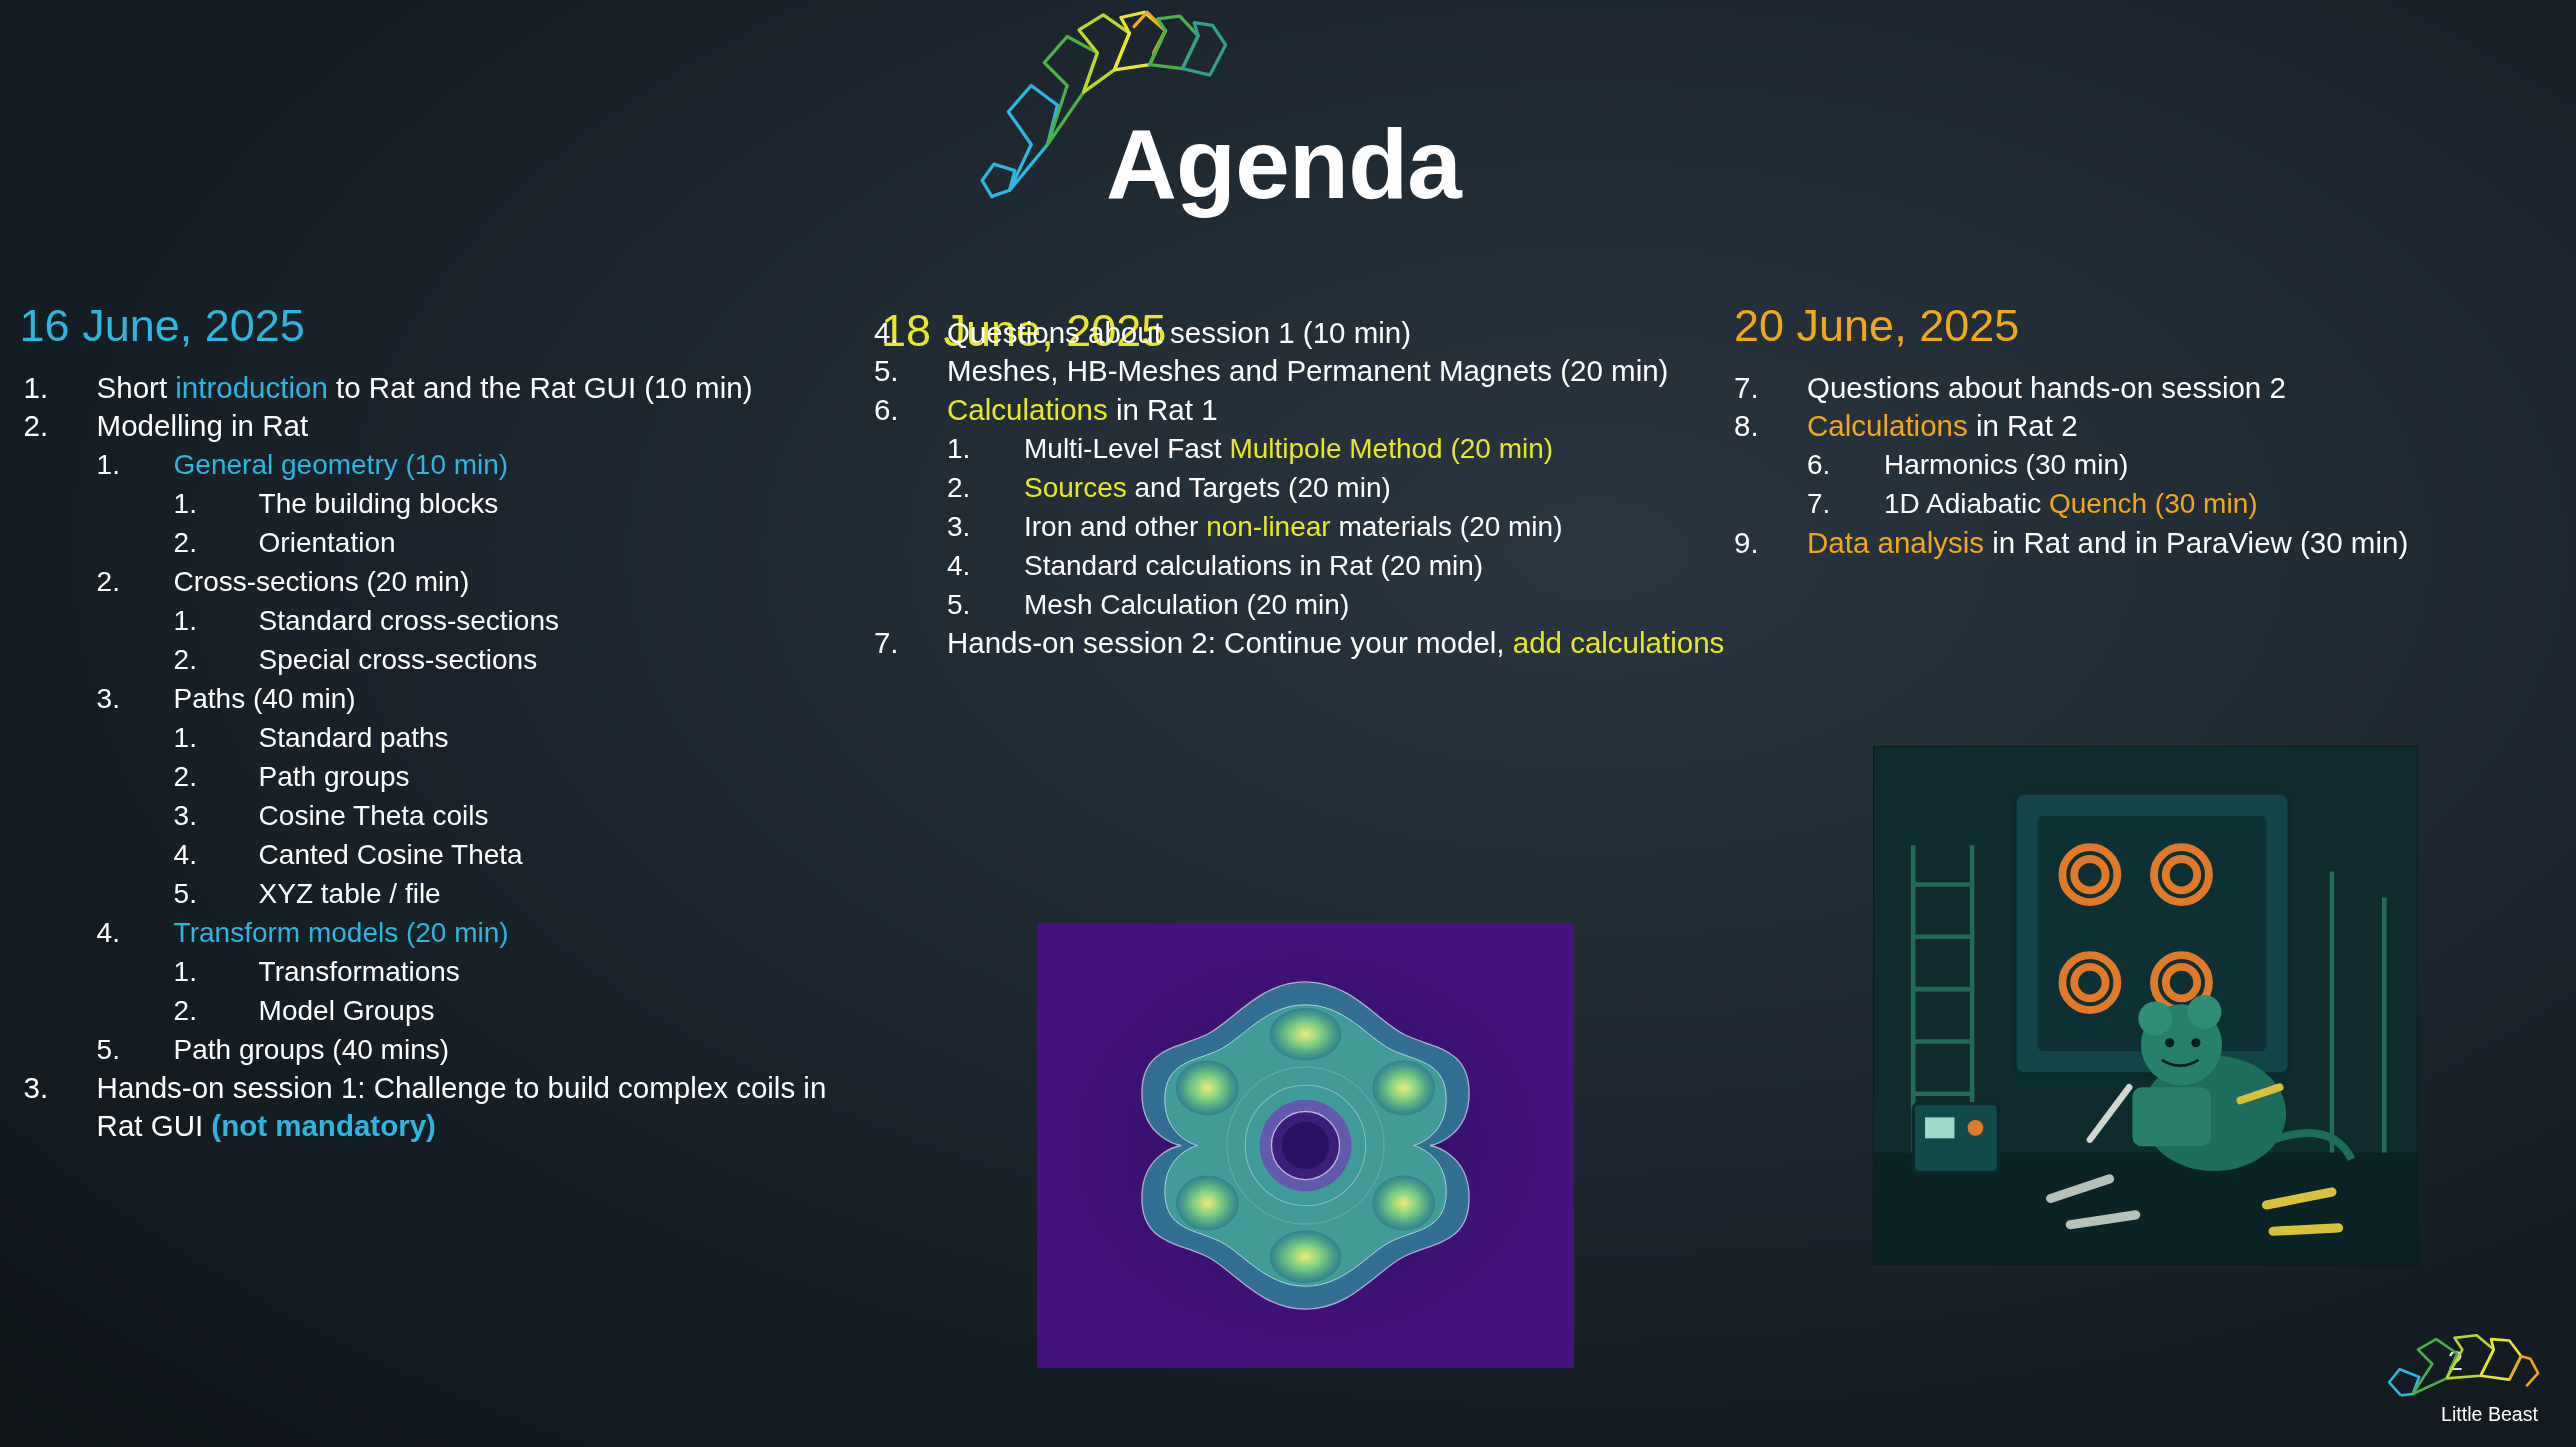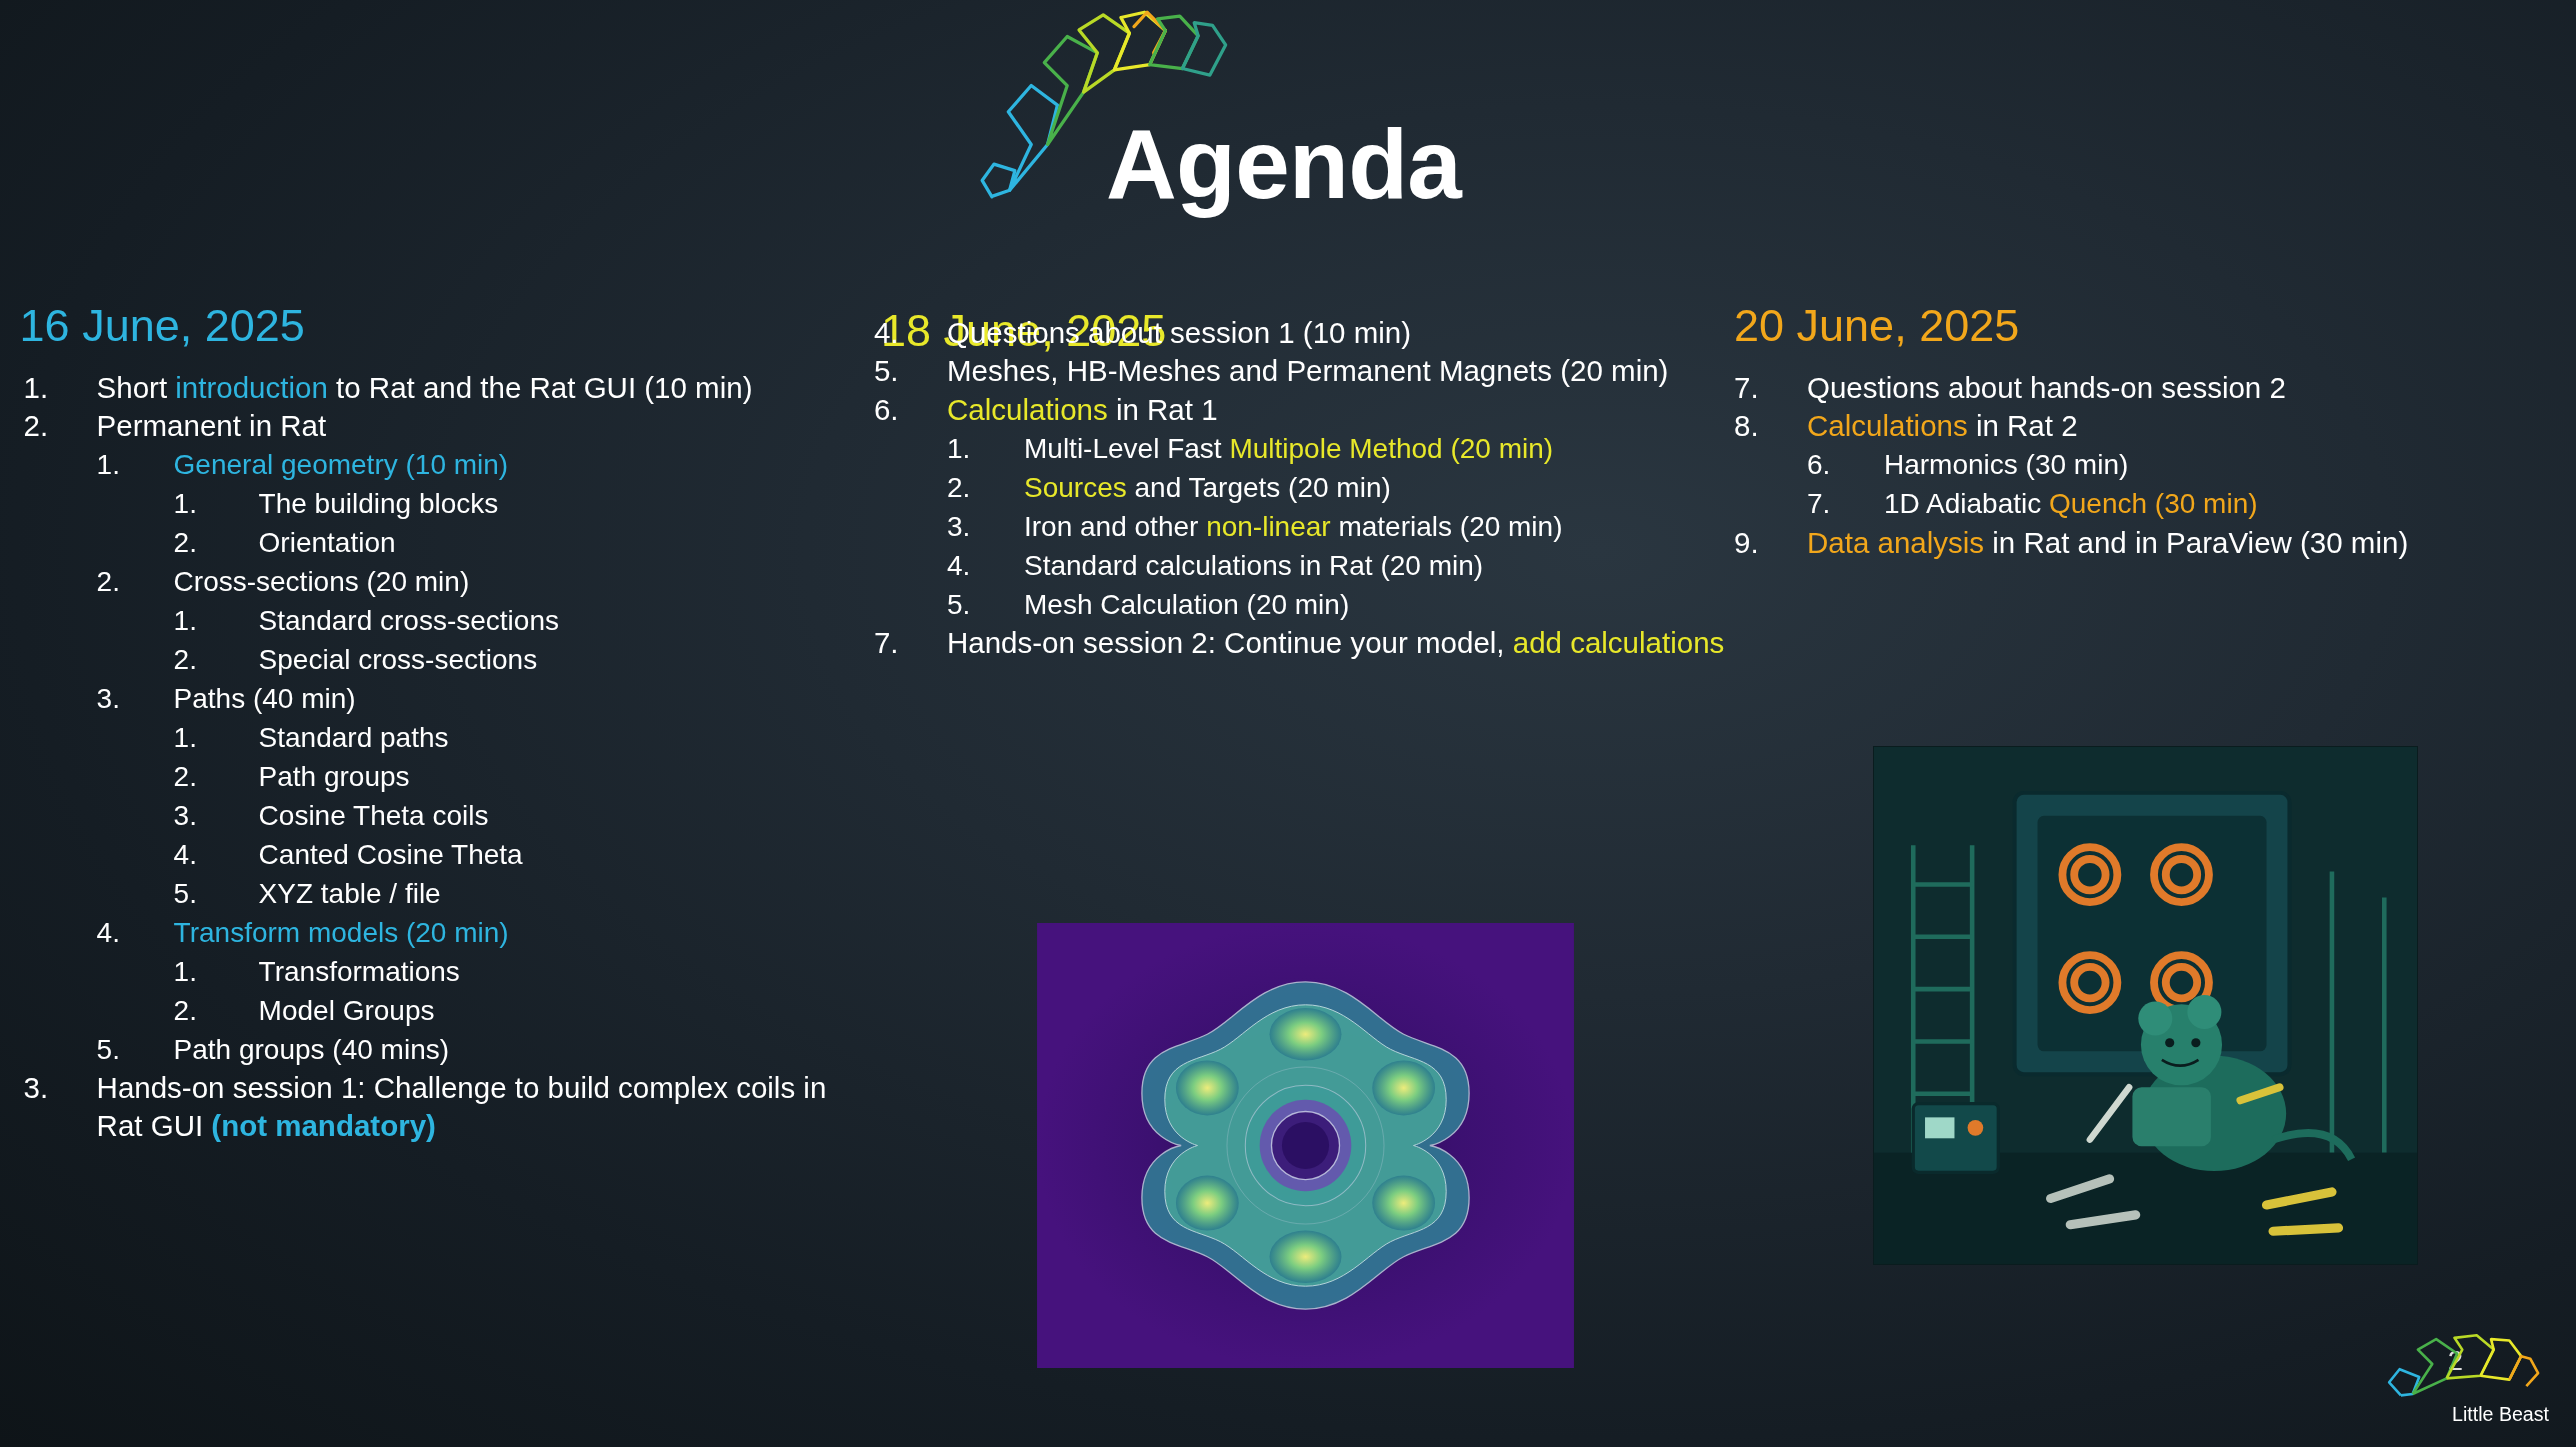--- a/index.html
+++ b/index.html
@@ -171,21 +171,21 @@
   }
   .brand {
     position: absolute;
     right: 18.3px;
     bottom: 19.6px;
     width: 177px;
     height: 98px;
   }
   .brand-text {
     position: absolute;
-    right: 27px;
+    right: 38px;
     bottom: 22px;
     font-size: 19.6px;
     color: #ffffff;
   }
 </style>
 </head>
 <body>
 
 <div class="title-block">
   <div class="logo-mark">
@@ -202,21 +202,21 @@
       </g>
     </svg>
   </div>
   <div class="title-text">Agenda</div>
 </div>
 
 <div class="col col-1">
   <div class="col-head head-blue">16 June, 2025</div>
   <ol class="lvl1" id="list-0">
       <li><span class="num">1.</span><span class="c-white">Short </span><span class="c-blue">introduction</span><span class="c-white"> to Rat and the Rat GUI (10 min)</span></li>
-      <li><span class="num">2.</span><span class="c-white">Permanent in Rat</span><ol class="lvl2">
+      <li><span class="num">2.</span><span class="c-white">Modelling in Rat</span><ol class="lvl2">
           <li><span class="num">1.</span><span class="c-blue">General geometry (10 min)</span><ol class="lvl3">
               <li><span class="num">1.</span><span class="c-white">The building blocks</span></li>
               <li><span class="num">2.</span><span class="c-white">Orientation</span></li>
             </ol></li>
           <li><span class="num">2.</span><span class="c-white">Cross-sections (20 min)</span><ol class="lvl3">
               <li><span class="num">1.</span><span class="c-white">Standard cross-sections</span></li>
               <li><span class="num">2.</span><span class="c-white">Special cross-sections</span></li>
             </ol></li>
           <li><span class="num">3.</span><span class="c-white">Paths (40 min)</span><ol class="lvl3">
               <li><span class="num">1.</span><span class="c-white">Standard paths</span></li>

